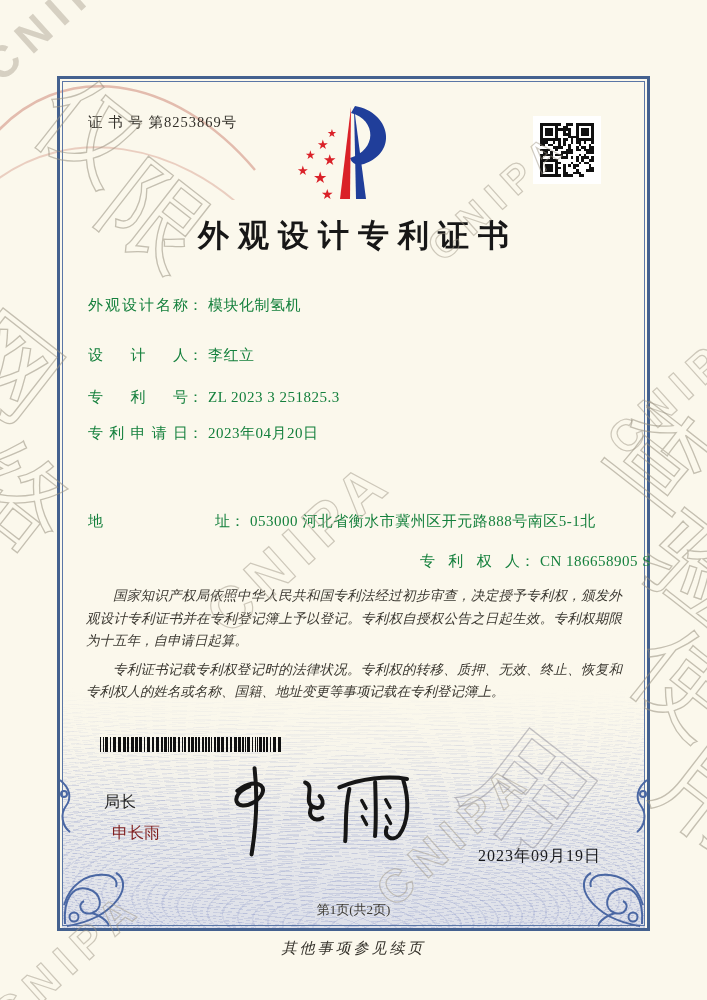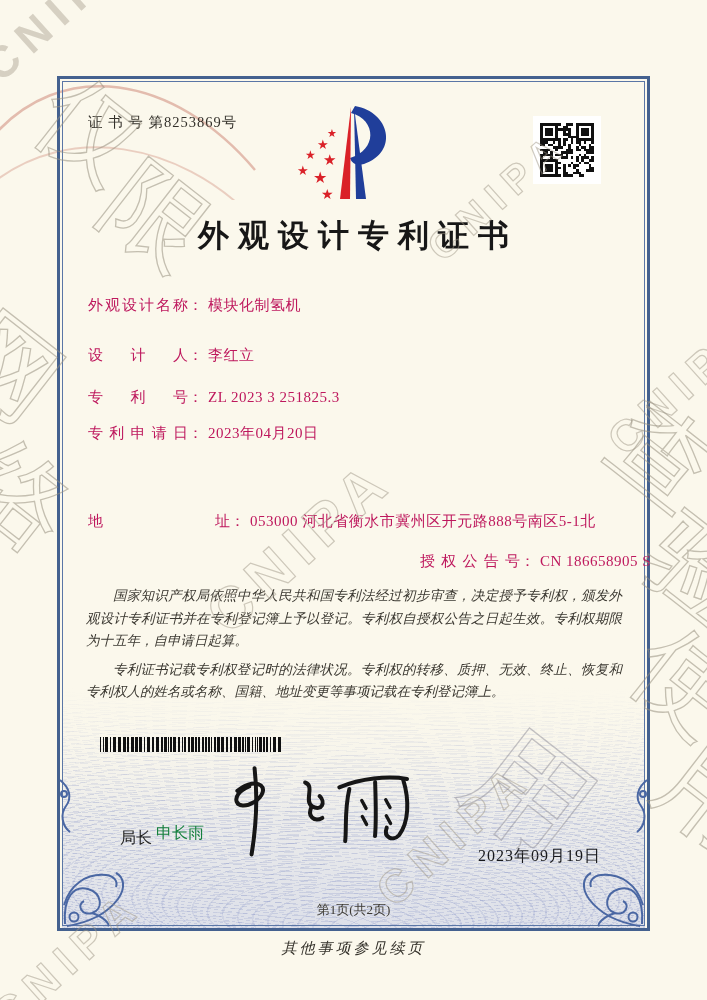--- a/index.html
+++ b/index.html
@@ -20,38 +20,38 @@
   
   .cert-no{position:absolute;left:88px;top:113px;font-size:14.5px;letter-spacing:1px;color:#33302a;z-index:3;}
   .logo{position:absolute;left:293px;top:103px;width:120px;height:115px;z-index:3;}
   .qr{position:absolute;left:533px;top:116px;width:54px;height:54px;background:#fff;padding:7px;z-index:3;}
   .qr-grid{display:grid;width:54px;height:54px;grid-template-columns:repeat(21,1fr);grid-template-rows:repeat(21,1fr);}
   .qr-grid i{background:transparent;}
   .qr-grid i.b{background:#111;}
   .title{position:absolute;left:57px;top:215px;width:593px;text-align:center;font-size:31px;font-weight:700;
          letter-spacing:9px;text-indent:9px;color:#171717;z-index:3;}
   
-  .field{position:absolute;left:88px;font-size:15px;z-index:3;white-space:nowrap;color:#be185d;}
+  .field{position:absolute;left:88px;font-size:15px;z-index:3;white-space:nowrap;color:#15803d;}
   .flabel{display:inline-block;width:100px;text-align:justify;text-align-last:justify;}
   .field.addr .flabel{width:142px;}
   .fcolon{display:inline-block;}
   .fvalue{padding-left:5px;letter-spacing:.5px;}
   .grant-no{position:absolute;left:332px;top:0;}
   
   .bodytext{position:absolute;left:86px;top:585px;width:536px;z-index:3;
             font-size:13.5px;line-height:22.5px;font-style:italic;color:#3a3730;text-align:justify;}
   .bodytext p{margin:0 0 6px 0;text-indent:2em;}
   
   .barcode{position:absolute;left:100px;top:737px;width:183px;height:15px;display:flex;align-items:stretch;z-index:3;}
   .barcode i{display:block;background:#101010;}
   
-  .sig-title{position:absolute;left:120px;top:792px;font-size:16px;z-index:3;
-             font-family:"Liberation Sans","DejaVu Sans",sans-serif;color:#1e1e1e;margin-top:36px;}
+  .sig-title{position:absolute;left:104px;top:792px;font-size:16px;z-index:3;
+             font-family:"Liberation Sans","DejaVu Sans",sans-serif;color:#1e1e1e;}
   .sig-name{position:absolute;left:112px;top:823px;font-size:16px;z-index:3;
-            font-family:Liberation Mono, monospace;color:#15803d;margin-left:44px;}
+            font-family:Liberation Mono, monospace;color:#7f1d1d;}
   .sig-hand{position:absolute;left:210px;top:758px;width:220px;height:100px;z-index:3;transform:rotate(-2deg);}
   .issue-date{position:absolute;left:478px;top:846px;font-size:16px;letter-spacing:1px;color:#17181c;z-index:3;}
   
   .page-ind{position:absolute;left:57px;top:901px;width:593px;text-align:center;font-size:13px;color:#3d3a33;z-index:3;}
   .footer-note{position:absolute;left:0;top:939px;width:707px;text-align:center;font-size:15px;font-style:italic;
                letter-spacing:3px;color:#35322b;z-index:3;}
   
   .orn{position:absolute;z-index:2;}
   .orn svg{display:block;}
   .orn.br{transform:scaleX(-1);}
@@ -589,21 +589,21 @@
     <span class="flabel">专利号</span><span class="fcolon">：</span><span class="fvalue">ZL 2023 3 251825.3</span>
   </div>
   <div class="field" style="top:424px;">
     <span class="flabel">专利申请日</span><span class="fcolon">：</span><span class="fvalue">2023年04月20日</span>
   </div>
   <div class="field addr" style="top:512px;">
     <span class="flabel">地址</span><span class="fcolon">：</span><span class="fvalue">053000 河北省衡水市冀州区开元路888号南区5-1北</span>
   </div>
   <div class="field" style="top:552px;width:540px;">
     <span class="grant-no">
-      <span class="flabel">授权公告号</span><span class="fcolon">：</span><span class="fvalue">CN 186658905 S</span>
+      <span class="flabel">专利权人</span><span class="fcolon">：</span><span class="fvalue">CN 186658905 S</span>
     </span>
   </div>
 
   <div class="bodytext">
     <p>国家知识产权局依照中华人民共和国专利法经过初步审查，决定授予专利权，颁发外观设计专利证书并在专利登记簿上予以登记。专利权自授权公告之日起生效。专利权期限为十五年，自申请日起算。</p>
     <p>专利证书记载专利权登记时的法律状况。专利权的转移、质押、无效、终止、恢复和专利权人的姓名或名称、国籍、地址变更等事项记载在专利登记簿上。</p>
   </div>
 
   <div class="barcode">
       <i style="width: 1px; margin-right: 2px;"></i>

